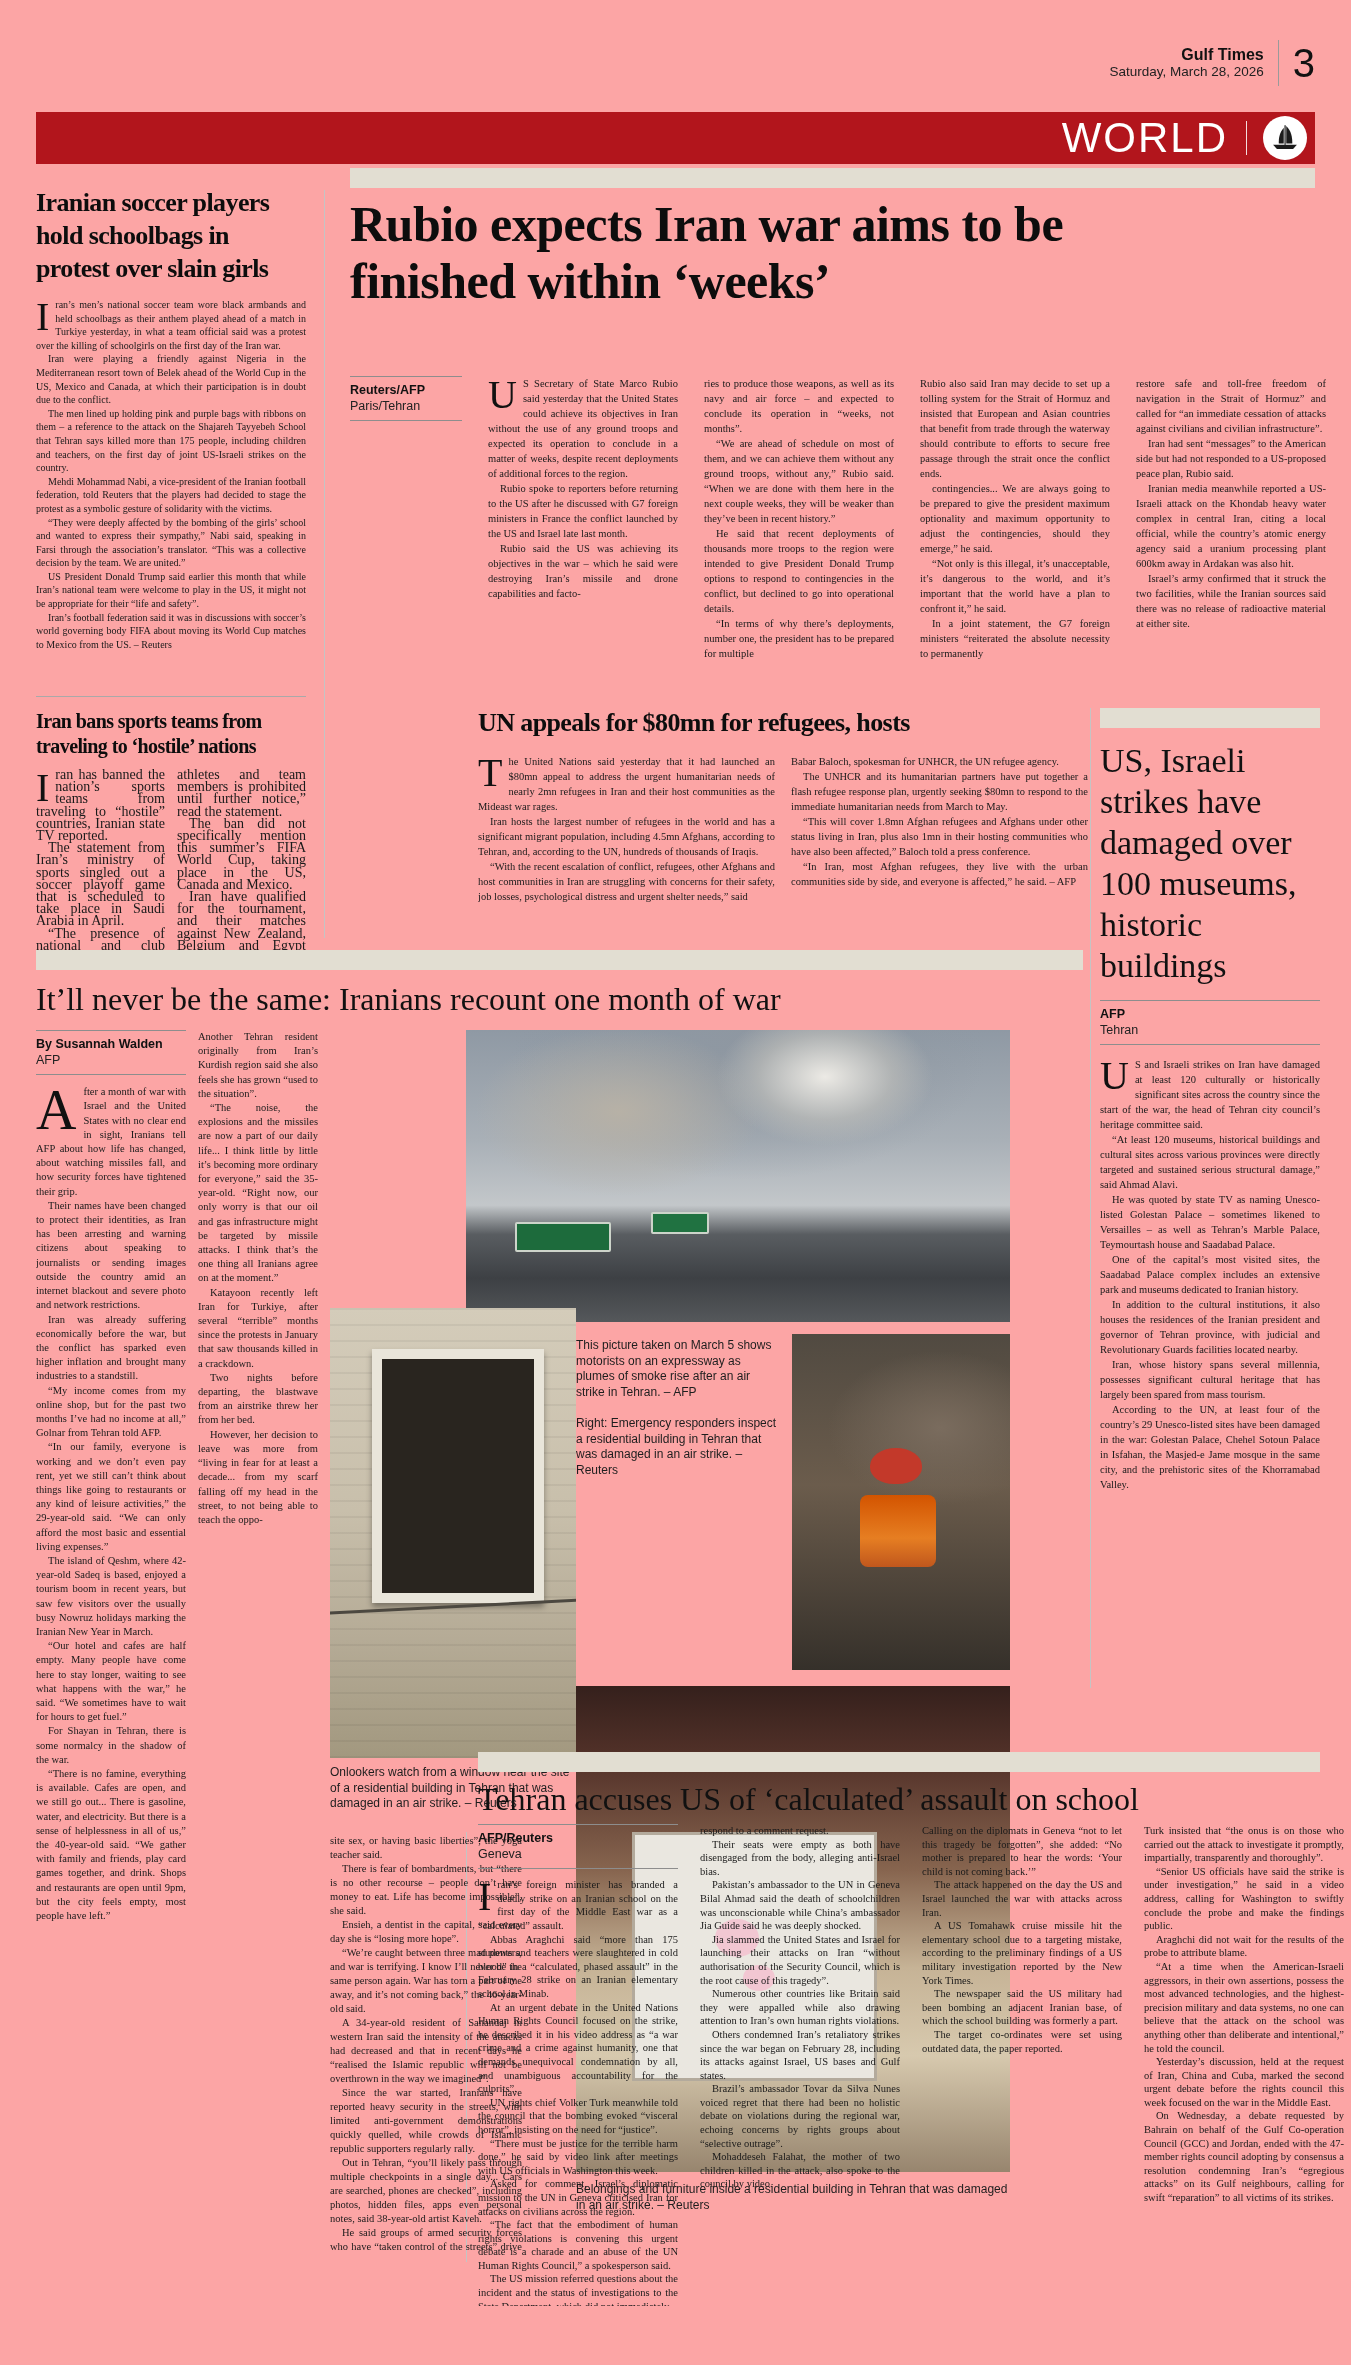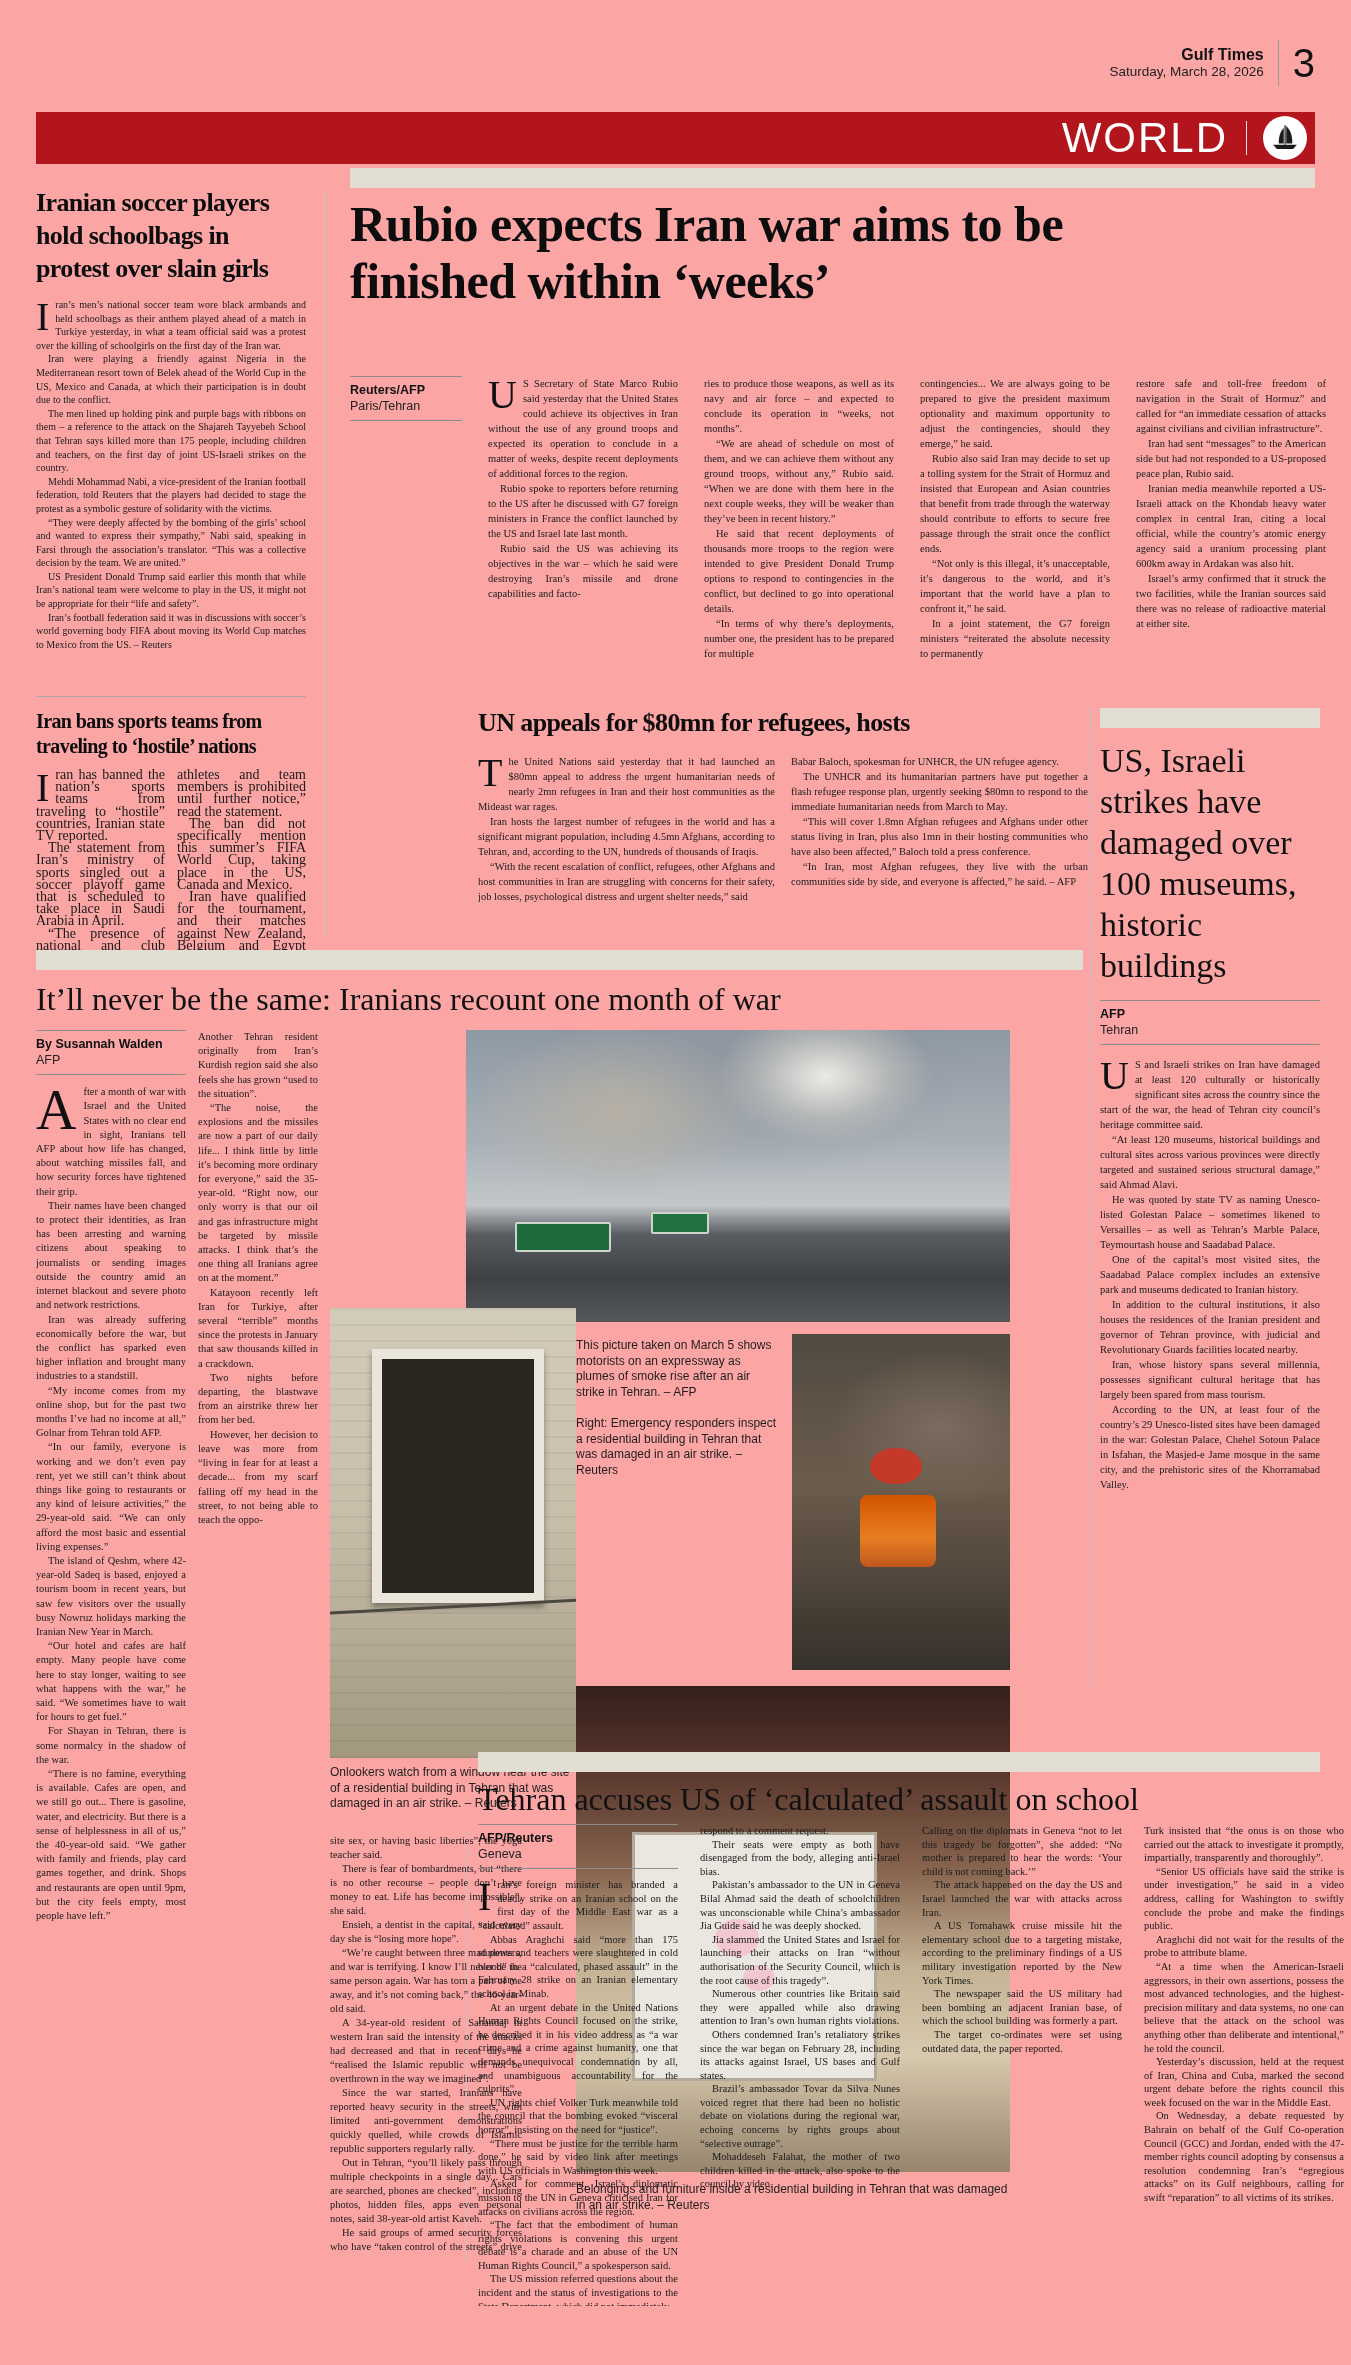--- a/index.html
+++ b/index.html
@@ -184,22 +184,22 @@
           <p>Rubio spoke to reporters before returning to the US after he discussed with G7 foreign ministers in France the conflict launched by the US and Israel late last month.</p>
           <p>Rubio said the US was achieving its objectives in the war – which he said were destroying Iran’s missile and drone capabilities and facto-</p>
         </div>
       <div class="col bodytxt">
           <p>ries to produce those weapons, as well as its navy and air force – and expected to conclude its operation in “weeks, not months”.</p>
           <p>“We are ahead of schedule on most of them, and we can achieve them without any ground troops, without any,” Rubio said. “When we are done with them here in the next couple weeks, they will be weaker than they’ve been in recent history.”</p>
           <p>He said that recent deployments of thousands more troops to the region were intended to give President Donald Trump options to respond to contingencies in the conflict, but declined to go into operational details.</p>
           <p>“In terms of why there’s deployments, number one, the president has to be prepared for multiple</p>
         </div>
       <div class="col bodytxt">
+          <p>Rubio also said Iran may decide to set up a tolling system for the Strait of Hormuz and insisted that European and Asian countries that benefit from trade through the waterway should contribute to efforts to secure free passage through the strait once the conflict ends.</p>
           <p>contingencies... We are always going to be prepared to give the president maximum optionality and maximum opportunity to adjust the contingencies, should they emerge,” he said.</p>
-          <p>Rubio also said Iran may decide to set up a tolling system for the Strait of Hormuz and insisted that European and Asian countries that benefit from trade through the waterway should contribute to efforts to secure free passage through the strait once the conflict ends.</p>
           <p>“Not only is this illegal, it’s unacceptable, it’s dangerous to the world, and it’s important that the world have a plan to confront it,” he said.</p>
           <p>In a joint statement, the G7 foreign ministers “reiterated the absolute necessity to permanently</p>
         </div>
       <div class="col bodytxt">
           <p>restore safe and toll-free freedom of navigation in the Strait of Hormuz” and called for “an immediate cessation of attacks against civilians and civilian infrastructure”.</p>
           <p>Iran had sent “messages” to the American side but had not responded to a US-proposed peace plan, Rubio said.</p>
           <p>Iranian media meanwhile reported a US-Israeli attack on the Khondab heavy water complex in central Iran, citing a local official, while the country’s atomic energy agency said a uranium processing plant 600km away in Ardakan was also hit.</p>
           <p>Israel’s army confirmed that it struck the two facilities, while the Iranian sources said there was no release of radioactive material at either site.</p>
         </div>
     </div>

